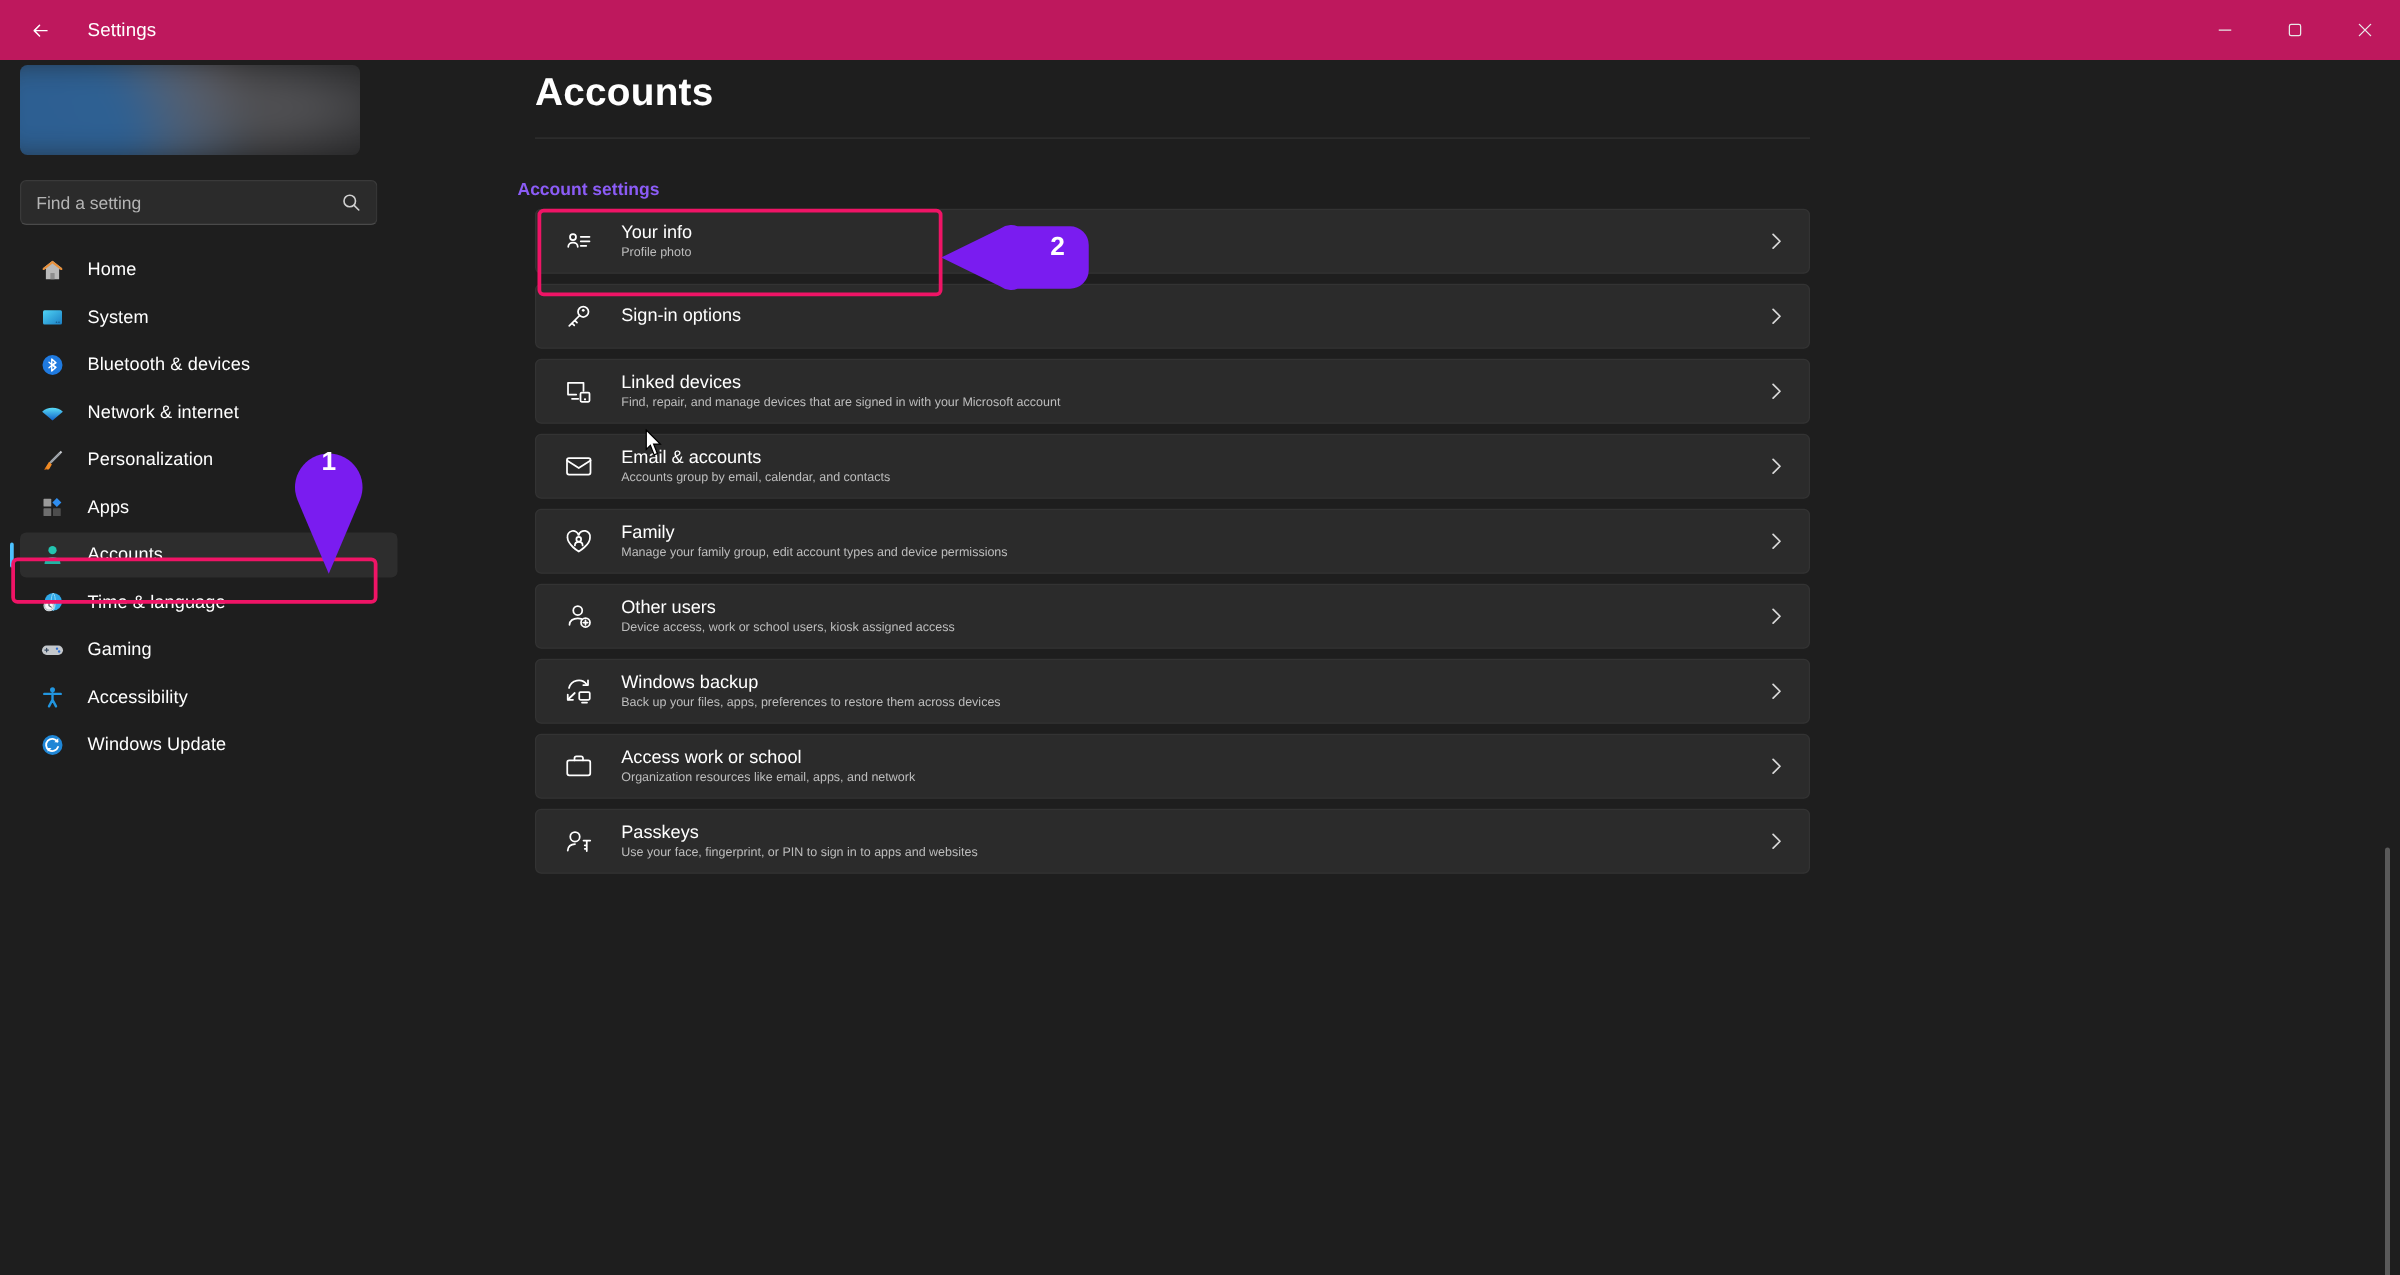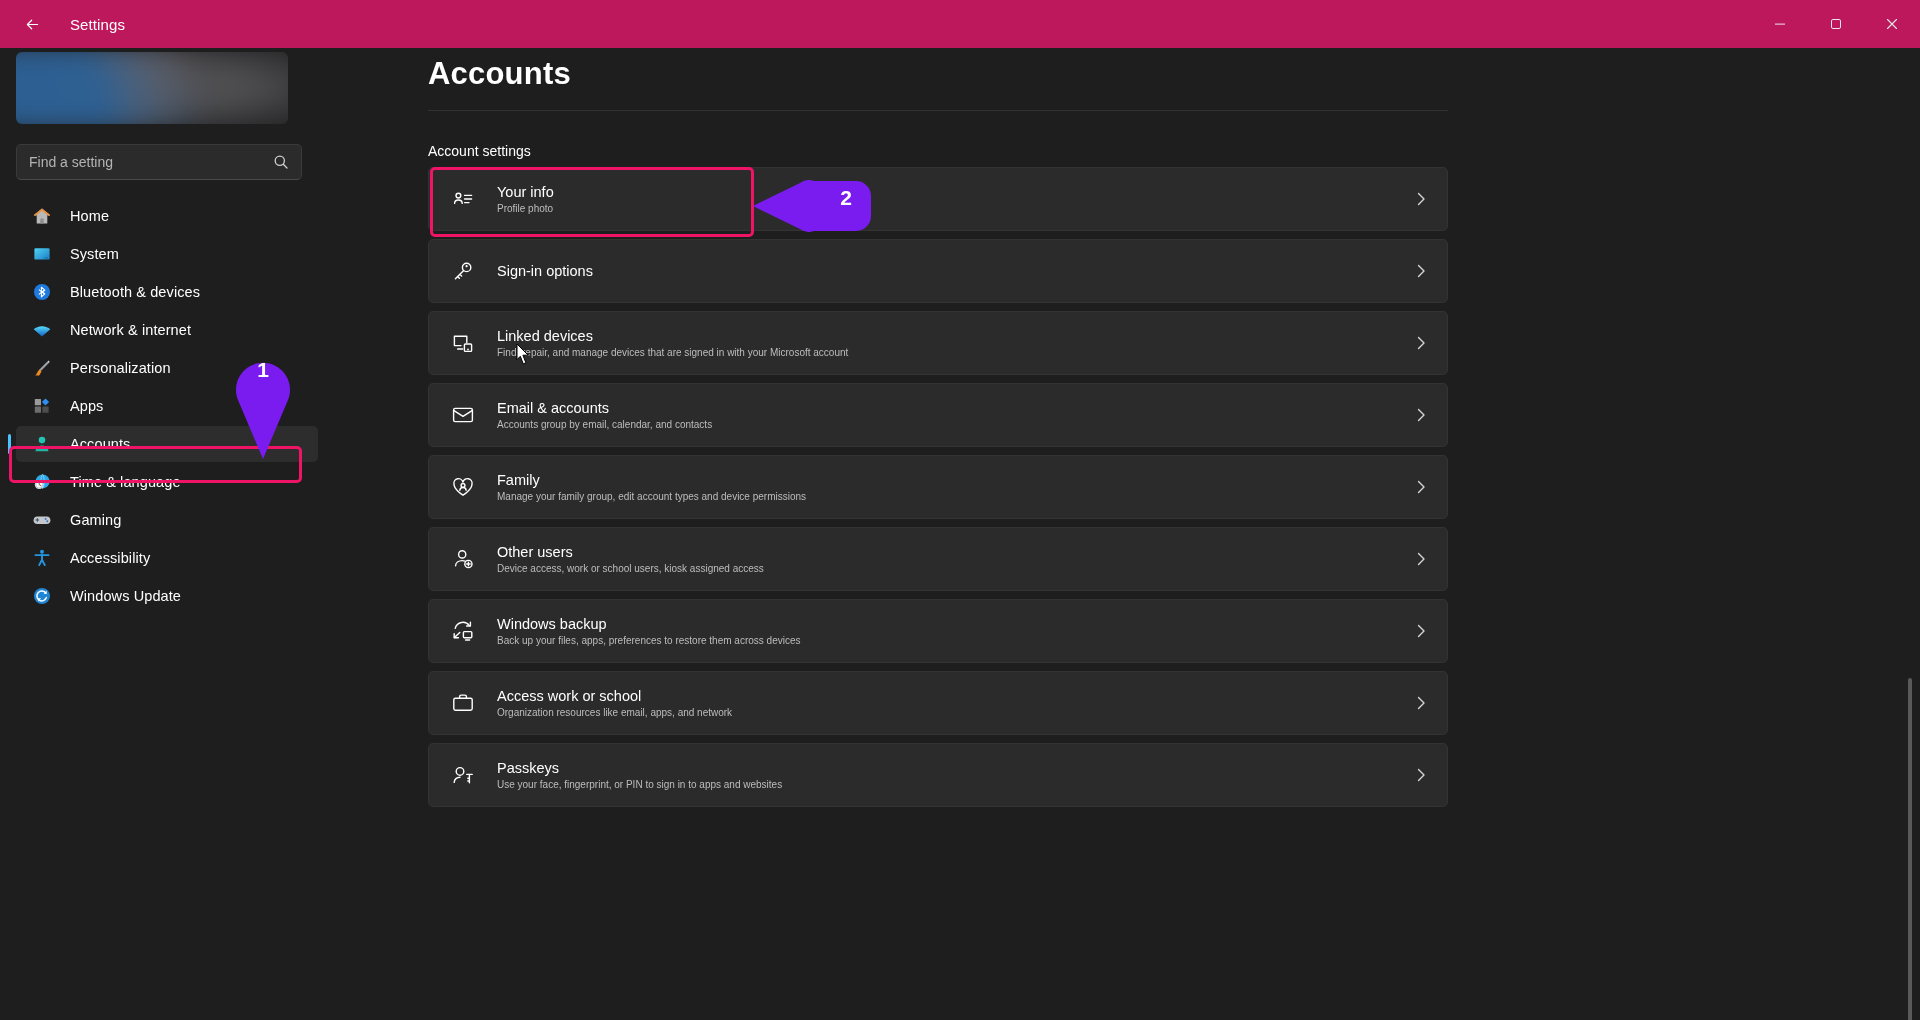--- a/index.html
+++ b/index.html
@@ -90,26 +90,26 @@
   }
   .page-title {
     position: absolute; left: 98px; top: 8px;
     font-size: 31px; font-weight: bold; color: #ffffff; letter-spacing: .2px;
   }
   .title-divider {
     position: absolute; left: 98px; top: 62px; width: 1020px; height: 1px;
     background: #323232;
   }
   .section-header {
-    position: absolute; left: 98px; top: 95px;
-    font-size: 14px; font-weight: normal; color: #ffffff;
+    position: absolute; left: 84px; top: 95px;
+    font-size: 14px; font-weight: bold; color: #8b5cf6;
   }
   .rows { position: absolute; left: 98px; top: 119px; width: 1020px; }
   .row {
-    position: relative; height: 64px; margin-bottom: 8px;
+    position: relative; height: 52px; margin-bottom: 8px;
     background: #2b2b2b; border: 1px solid #333333; border-radius: 5px;
     display: flex; align-items: center; padding: 0 18px 0 20px;
   }
   .row-icon {
     width: 28px; height: 28px; flex: 0 0 auto; margin-right: 20px;
     display: flex; align-items: center; justify-content: center; color: #ffffff;
   }
   .row-icon svg { width: 24px; height: 24px; }
   .row-text { flex: 1; display: flex; flex-direction: column; gap: 2px; }
   .row-title { font-size: 14.5px; color: #ffffff; line-height: 1.15; }

